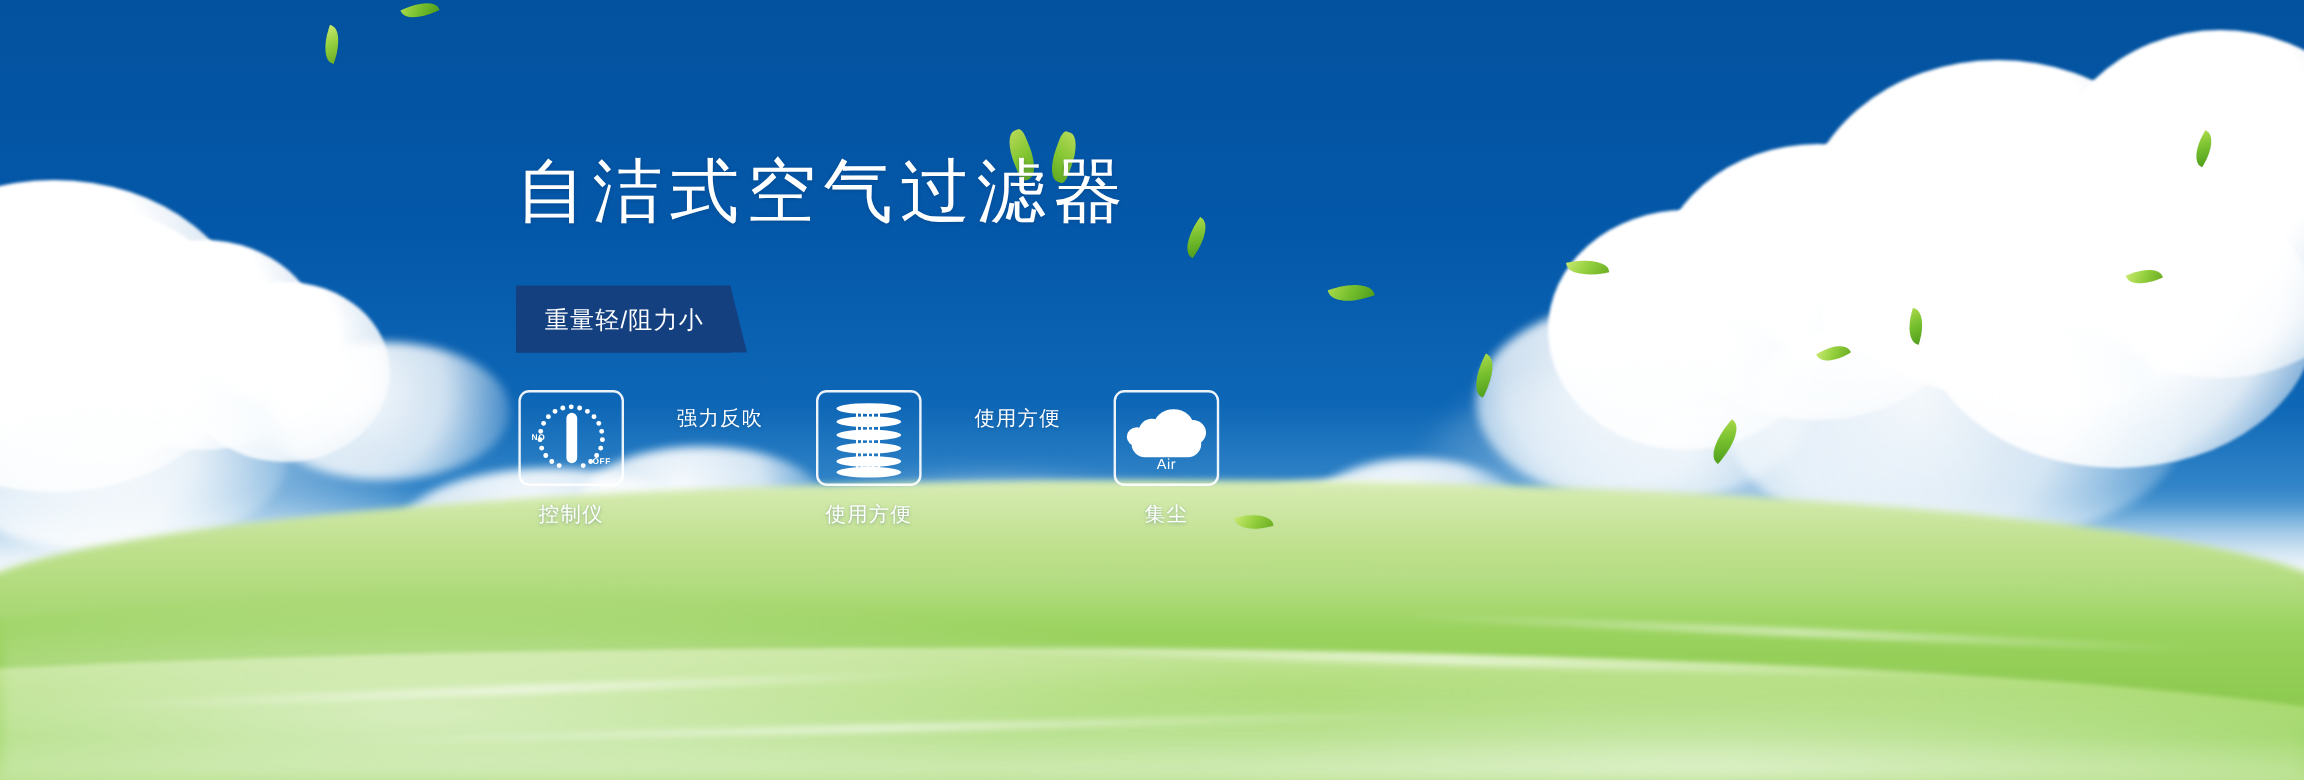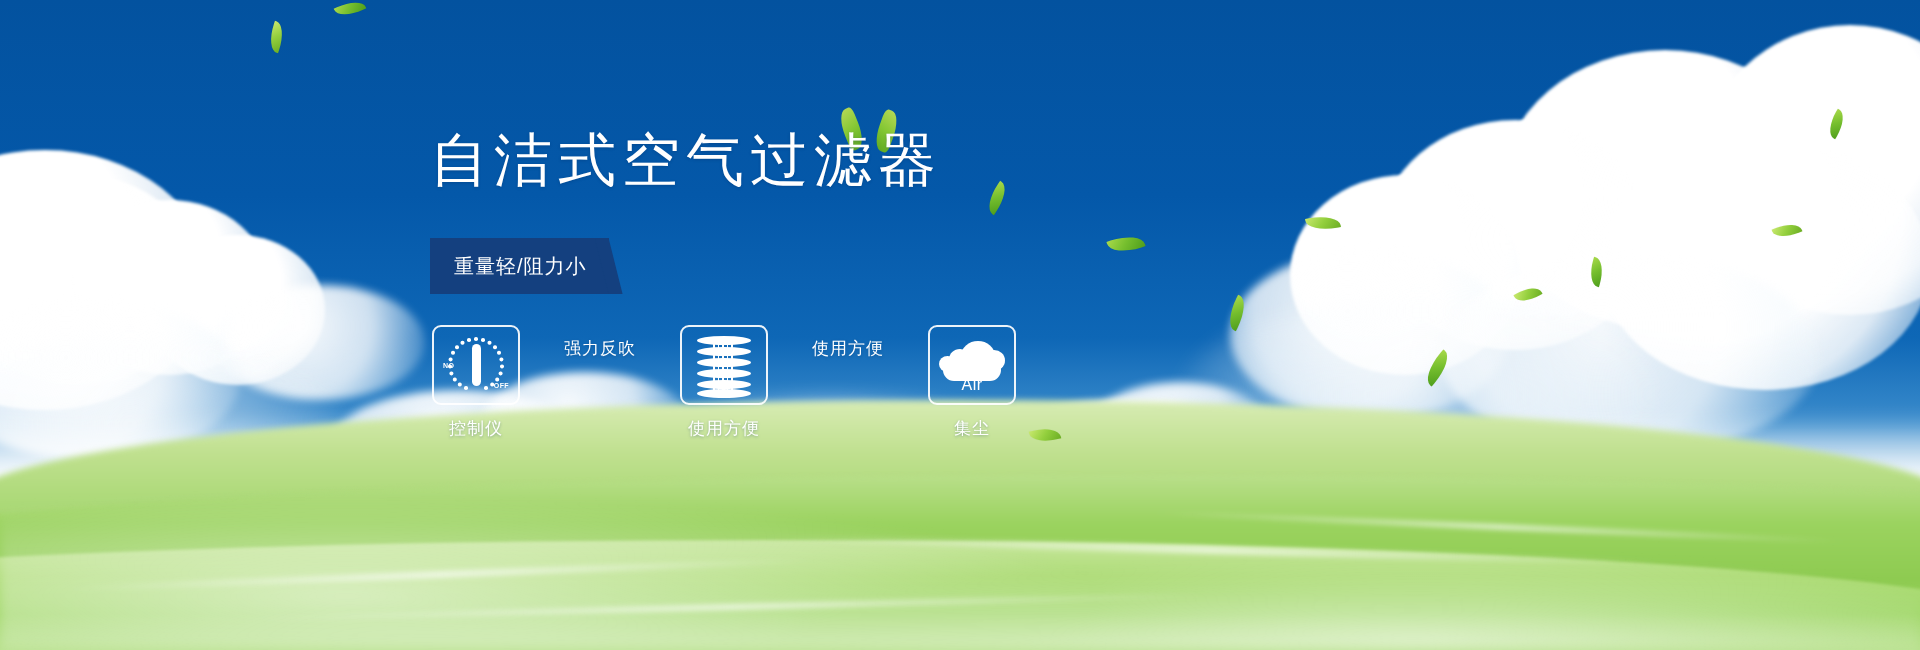--- a/index.html
+++ b/index.html
@@ -216,21 +216,21 @@
   
   .aircloud { position:relative; width:66px; height:48px; }
   .ac { position:absolute; background:#fff; border-radius:50%; }
   .ac-base {
     position:absolute; left:4px; bottom:8px;
     width:58px; height:22px; background:#fff;
     border-radius:12px;
   }
   .air-text {
     position:absolute; left:0; right:0; bottom:-5px;
-    text-align:center; font-size:16px; color:#fff; letter-spacing:.5px;
+    text-align:center; font-size:12px; color:#fff; letter-spacing:.5px;
   }
 </style>
 </head>
 <body>
 
 <div id="banner">
 
   <div class="cloudwrap">
 
     <div class="puff" style="left:-120px; top:150px; width:330px; height:260px;"></div>

